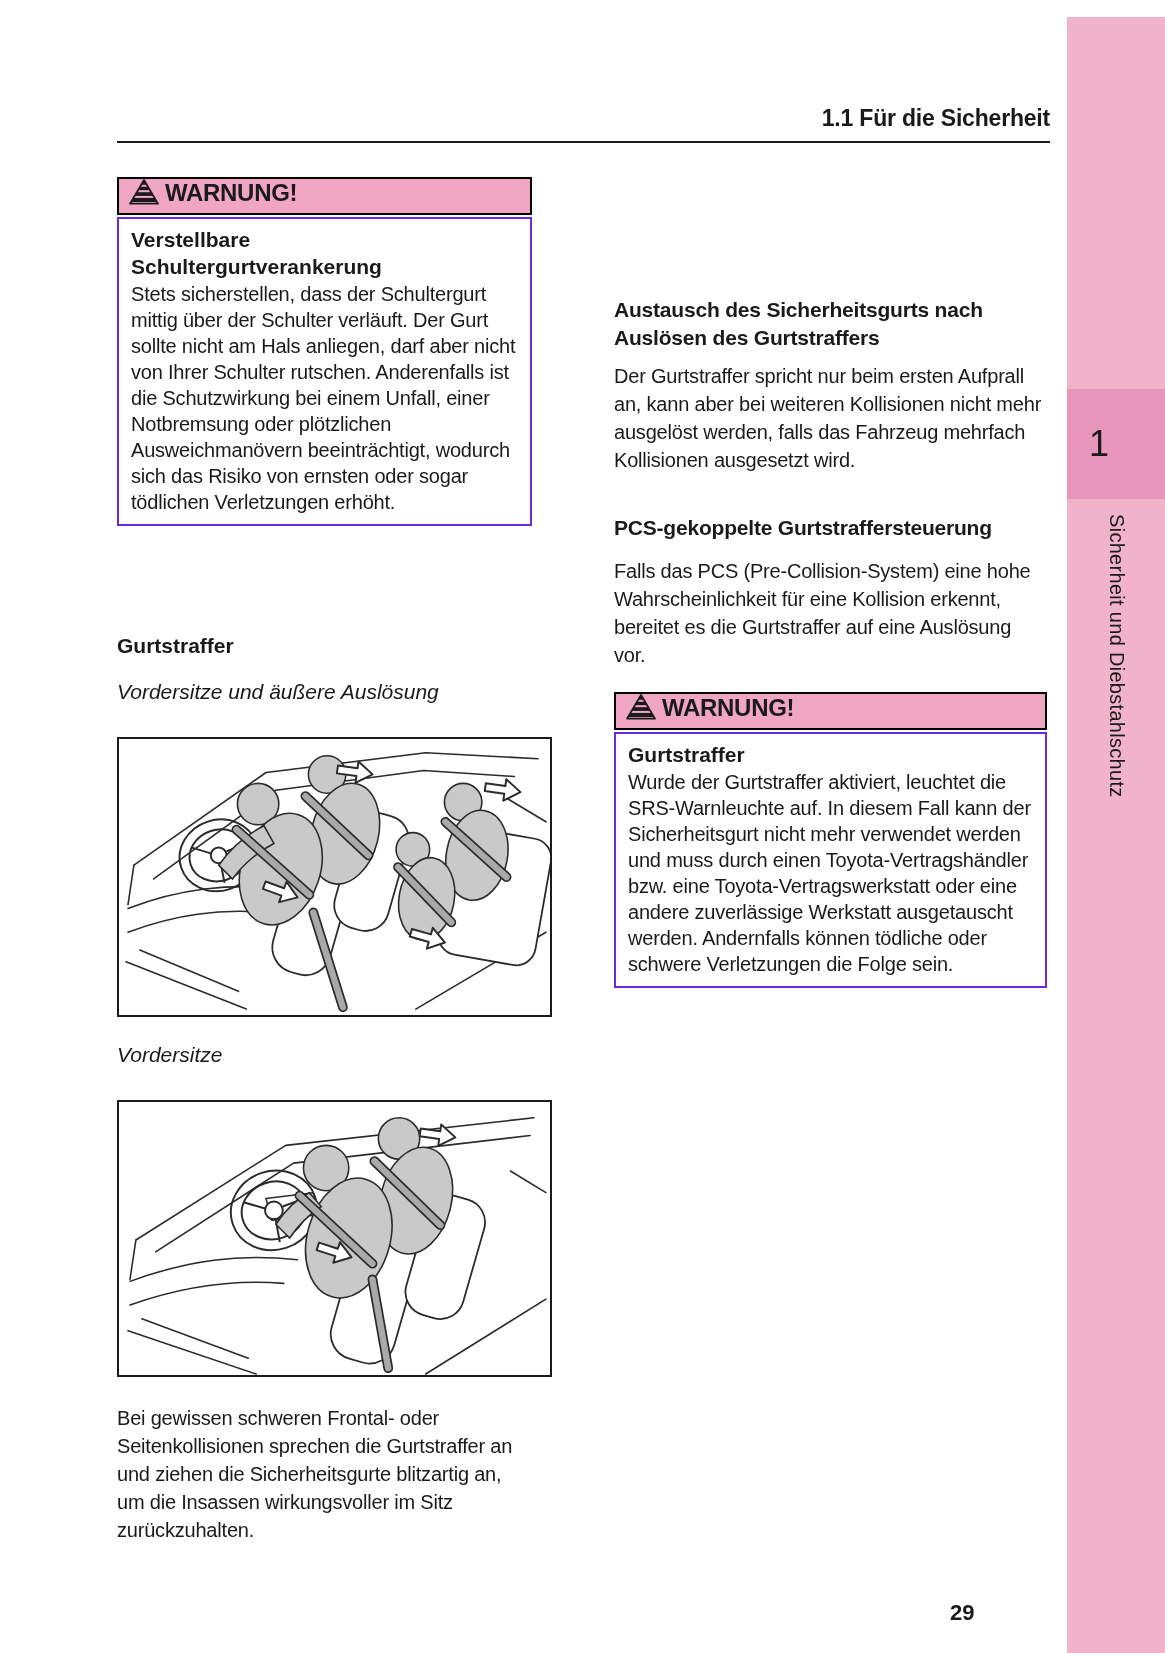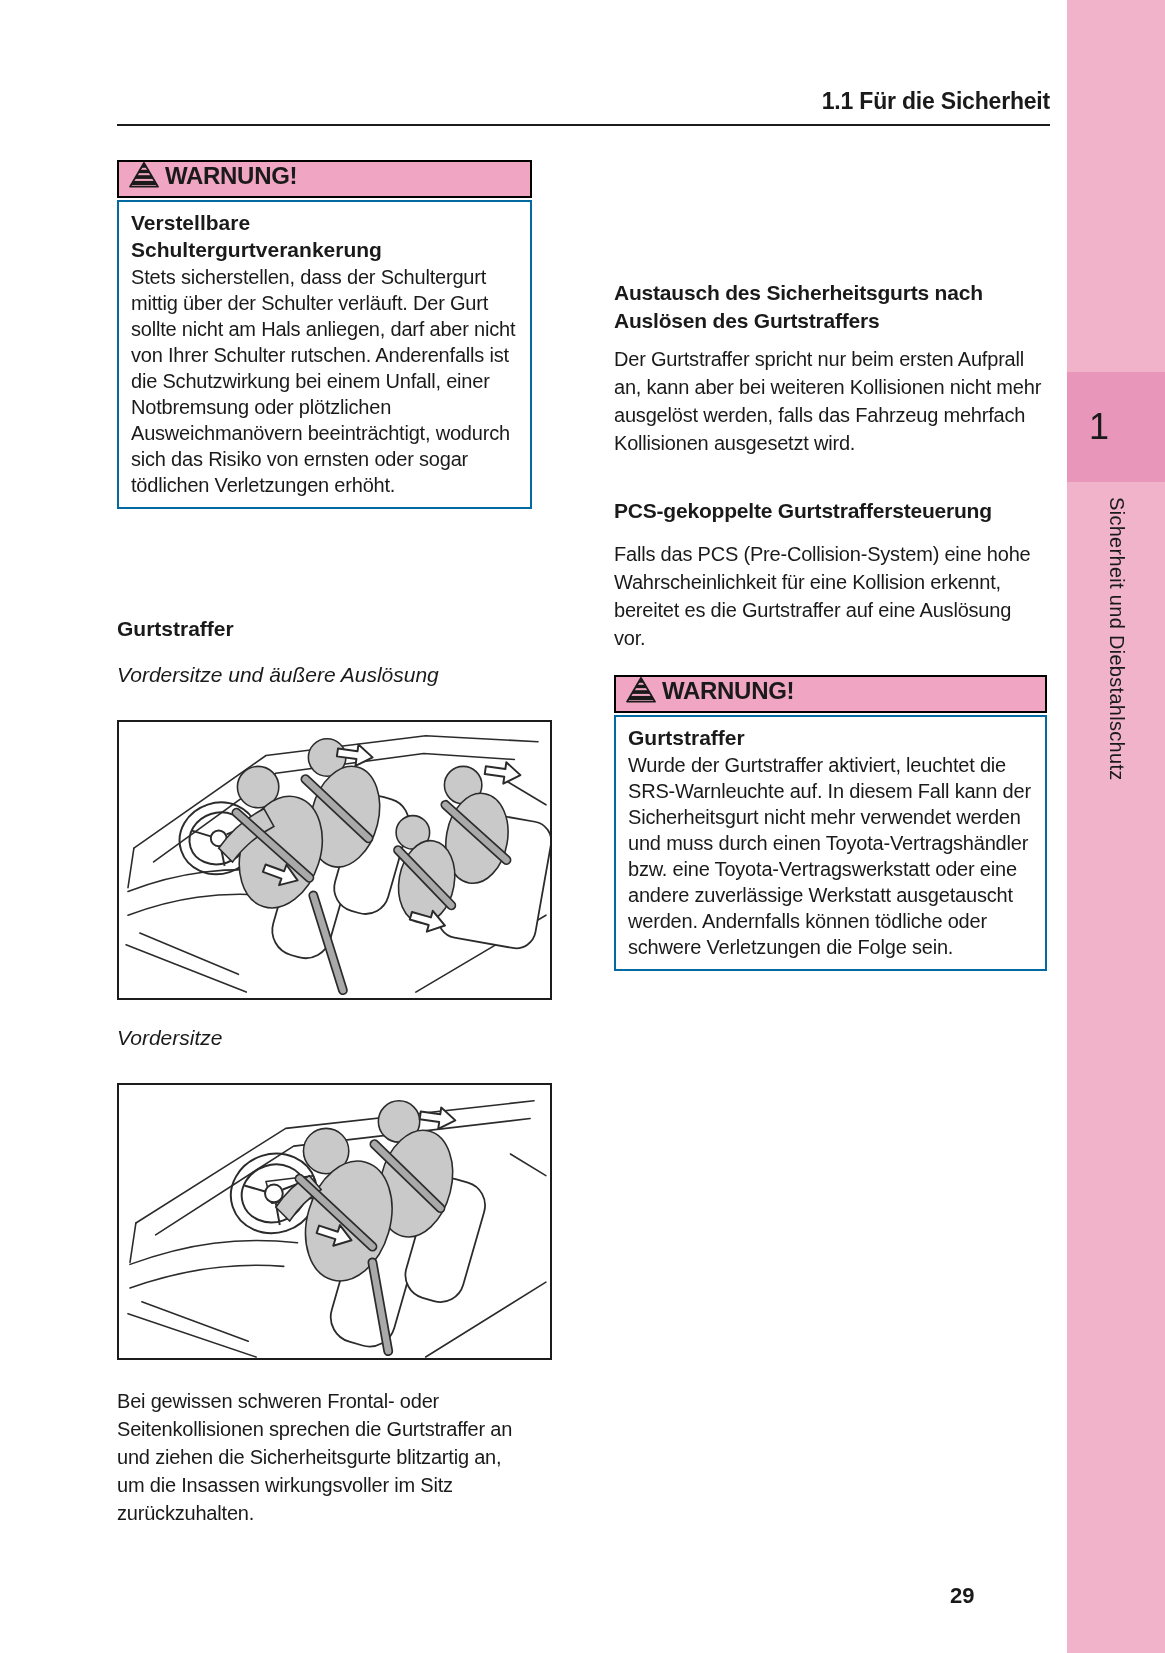--- a/index.html
+++ b/index.html
@@ -7,41 +7,41 @@
     --sidebar-pink:#F0B3CA;
     --chapter-tab-pink:#E897BB;
     --text:#1A1A1A;
   }
   html,body{margin:0;padding:0;background:#ffffff;}
   .page{
     position:relative;width:1165px;height:1653px;background:#fff;
     font-family:"Liberation Sans","DejaVu Sans",sans-serif;color:var(--text);
     overflow:hidden;
   }
-  .abs{position:absolute;}
+  .abs{position:absolute;margin-top:17px;}
   .txt{font-size:20px;line-height:28px;letter-spacing:-0.2px;}
 
   
   .header-title{left:500px;top:88px;width:550px;text-align:right;
     font-size:23px;font-weight:bold;letter-spacing:-0.2px;}
   .header-rule{left:117px;top:124px;width:933px;height:2px;background:#1c1c1c;}
 
   
   .sidebar{right:0;top:0;width:98px;height:1653px;background:var(--sidebar-pink);}
   .chapter-tab{right:0;top:372px;width:98px;height:110px;background:var(--chapter-tab-pink);
     display:flex;align-items:center;padding-left:22px;box-sizing:border-box;
     font-size:36px;line-height:1;}
   .sidebar-title-wrap{right:0;top:497px;width:98px;display:flex;justify-content:center;}
   .sidebar-title{writing-mode:vertical-rl;font-size:20px;letter-spacing:0.3px;}
 
   
   .warn-header{box-sizing:border-box;border:2px solid #000;background:var(--warning-header-pink);
     height:38px;display:flex;padding:0 10px;gap:6px;}
   .warn-label{font-weight:bold;font-size:24px;letter-spacing:-0.3px;}
-  .warn-body{box-sizing:border-box;border:2px solid #0369a1;background:#fff;
+  .warn-body{box-sizing:border-box;border:2px solid #6d28d9;background:#fff;
     margin-top:2px;padding:7px 12px 9px 12px;}
   .warn-body .txt{line-height:26px;}
   .warn-heading{font-weight:bold;font-size:21px;line-height:27px;margin:0 0 1px 0;}
   .warn-heading.narrow{max-width:330px;}
 
   .section-heading{font-weight:bold;font-size:21px;}
   .col-heading{font-weight:bold;font-size:21px;line-height:28px;letter-spacing:-0.2px;}
   .caption{font-style:italic;font-size:21px;}
 
   .figure{box-sizing:border-box;border:2px solid #1c1c1c;background:#fff;}

